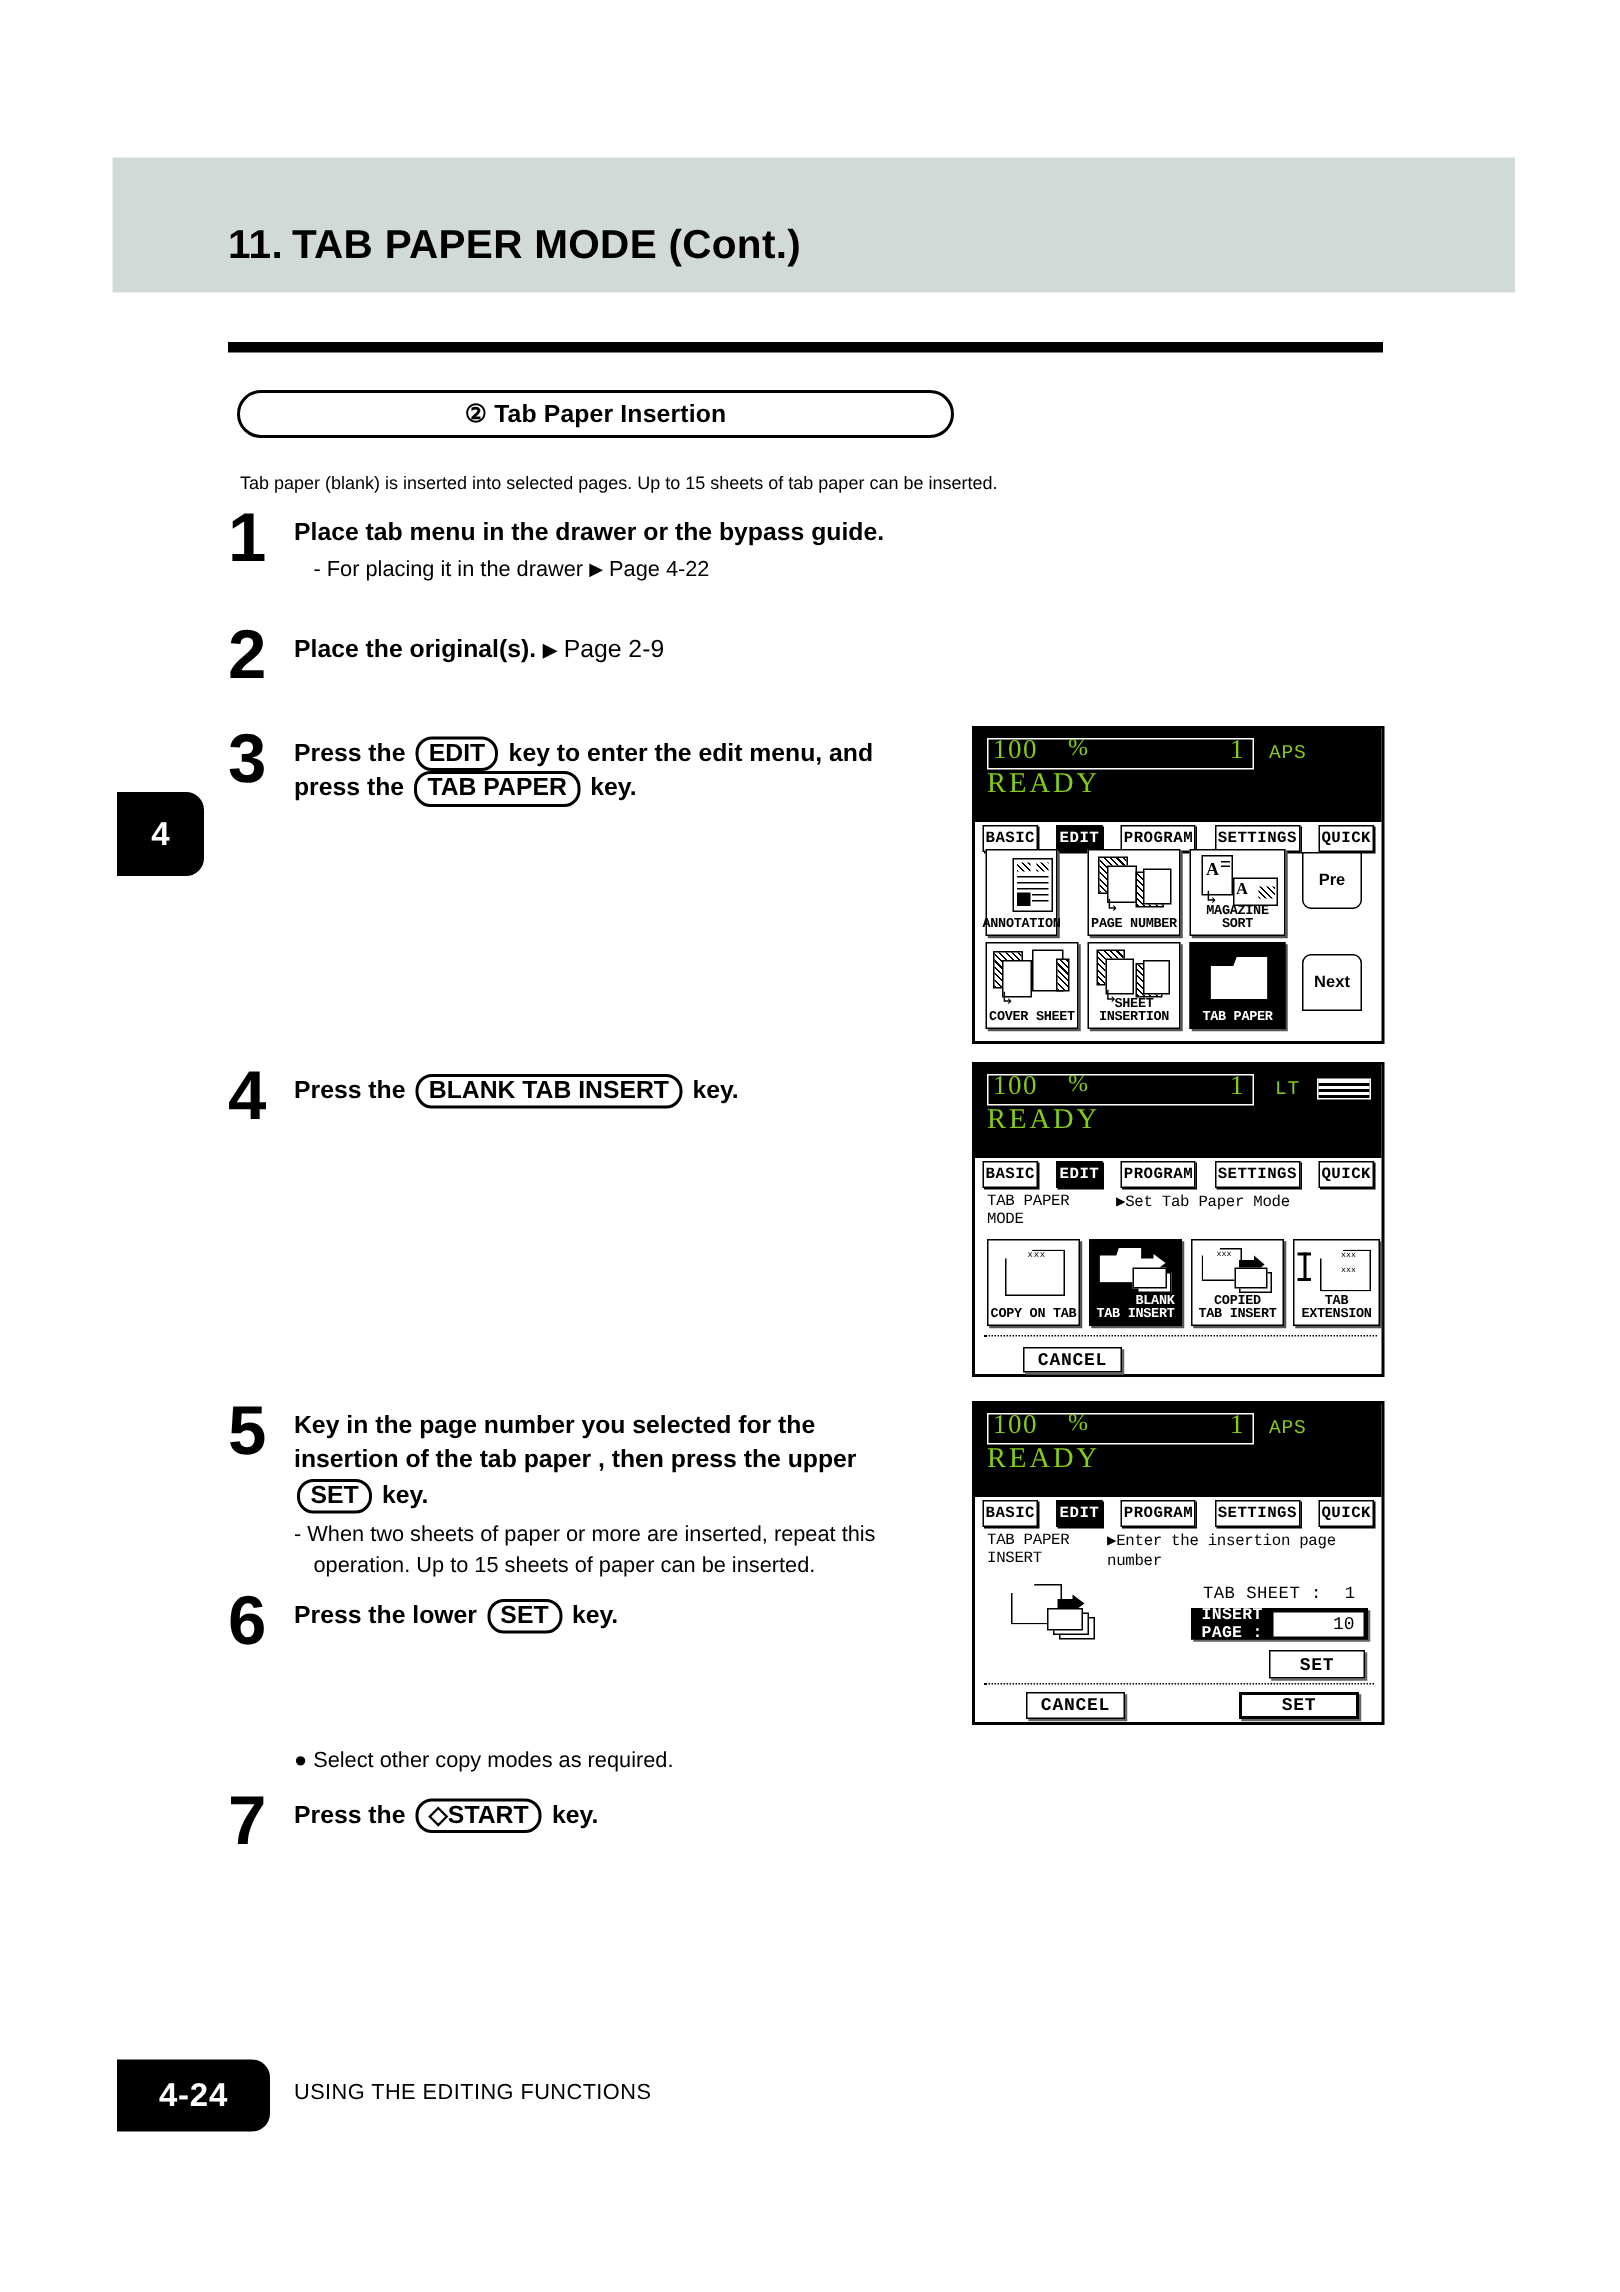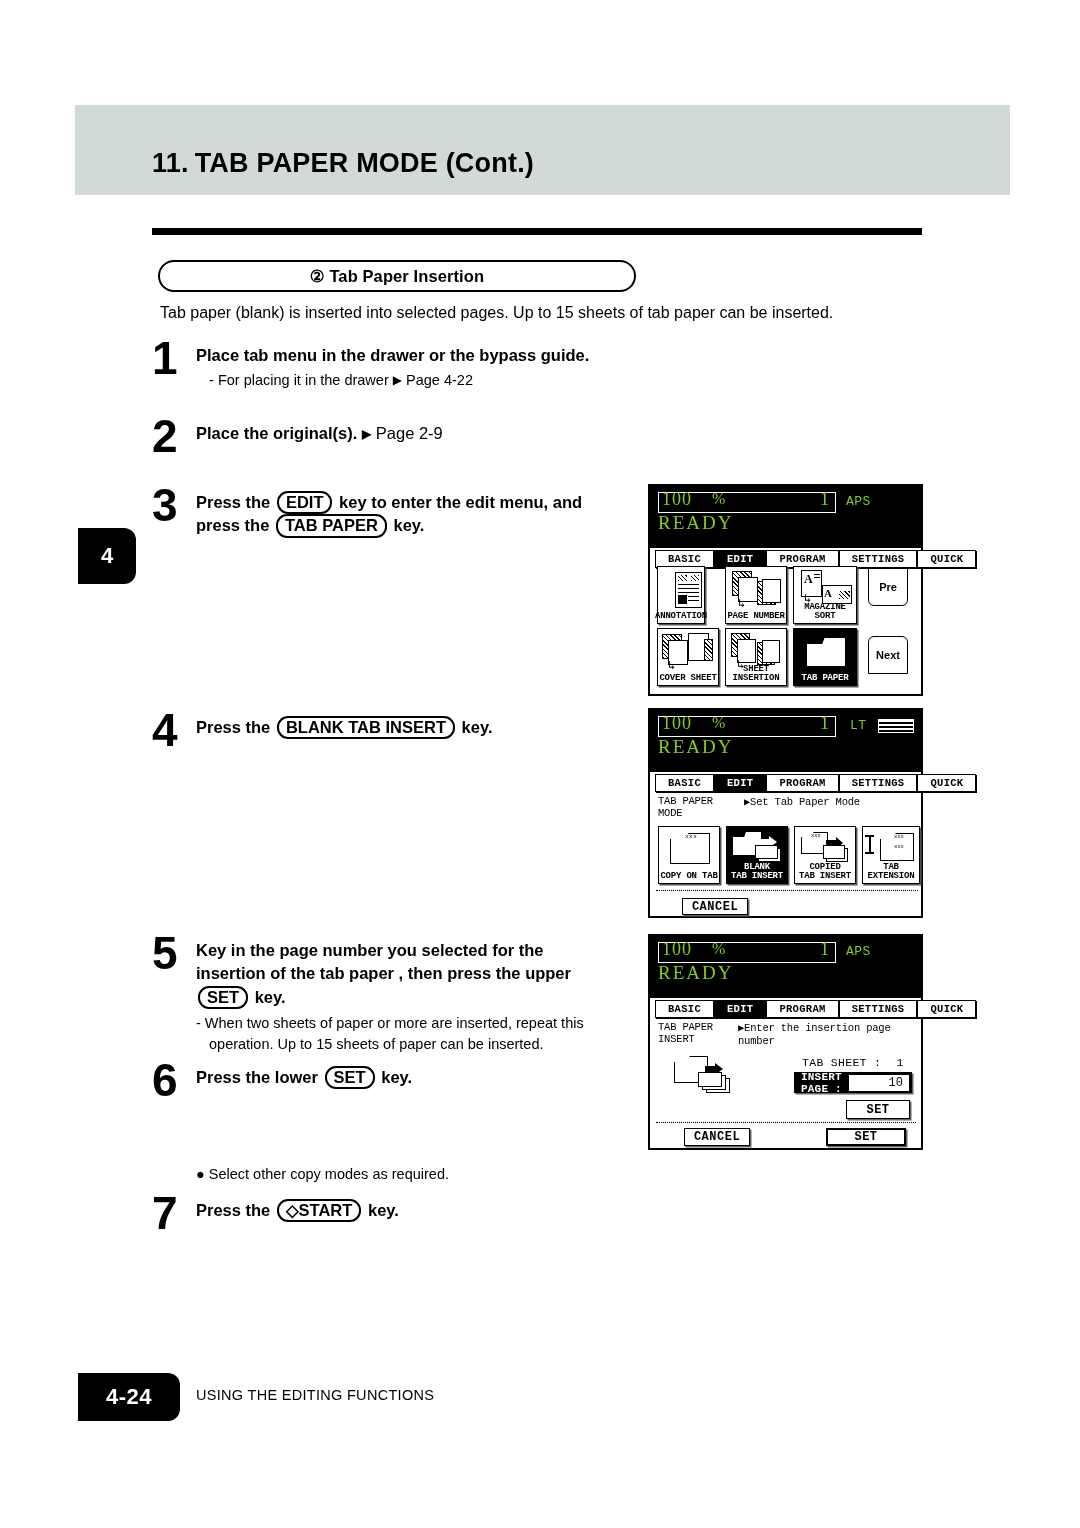--- a/index.html
+++ b/index.html
@@ -14,21 +14,21 @@
   .header-title .num{margin-right:6px;}
 
   .rule{position:absolute;left:152px;top:228px;width:770px;height:7px;background:#000;}
 
   
   .pill{position:absolute;left:158px;top:260px;width:478px;height:32px;
         border:2.5px solid #000;border-radius:17px;box-sizing:border-box;
         display:flex;align-items:center;justify-content:center;}
   .pill span{font-size:16.5px;font-weight:bold;letter-spacing:.1px;}
 
-  .intro{position:absolute;left:160px;top:302px;width:780px;font-size:16px;
+  .intro{position:absolute;left:160px;top:314px;width:780px;font-size:12px;
          line-height:1.35;}
 
   
   .chapter-tab{position:absolute;left:78px;top:528px;width:58px;height:56px;
                background:#000;border-radius:0 12px 12px 0;
                display:flex;align-items:center;justify-content:center;
                color:#fff;font-size:22px;font-weight:bold;}
 
   
   .step{position:absolute;display:flex;}
@@ -64,21 +64,21 @@
   .ltlabel{position:absolute;left:200px;top:8px;font-size:13px;letter-spacing:.5px;}
   .papericon{position:absolute;left:228px;top:9px;width:36px;height:14px;
              border:1.5px solid #fff;box-sizing:border-box;
              background:repeating-linear-gradient(#fff 0 2px,#000 2px 4px);}
   .ready{position:absolute;left:8px;top:26px;font-size:19px;letter-spacing:2px;
          font-family:"Liberation Serif",serif;}
 
   .tabrow{position:absolute;left:0;top:0;width:100%;display:flex;
           justify-content:space-between;padding:0 5px;box-sizing:border-box;}
   .tabbtn{border:1.5px solid #000;font-size:10.5px;font-weight:bold;
-          padding:2px 12px;letter-spacing:.3px;background:#fff;
+          padding:2px 1px;letter-spacing:.3px;background:#fff;
           box-shadow:1px 1px 0 #000;}
   .tabbtn.sel{background:#000;color:#fff;}
 
   .fkey{border:1.5px solid #000;box-sizing:border-box;background:#fff;
         display:flex;flex-direction:column;align-items:center;justify-content:flex-end;
         box-shadow:1.5px 1.5px 0 #555;position:relative;}
   .fkey.sel{background:#000;color:#fff;}
   .fkey-label{font-size:9px;font-weight:bold;text-align:center;line-height:1.02;
               letter-spacing:-.2px;padding-bottom:2px;}
   .fkey-art{flex:1;width:100%;position:relative;}
@@ -367,21 +367,21 @@
 
   <div class="fkey sel" style="left:76px;top:116px;width:62px;height:58px;position:absolute;">
     <div class="fkey-art">
       <div class="folder" style="left:6px;top:5px;width:28px;height:23px;background:#fff;
            clip-path:polygon(0 5px,0 100%,100% 100%,100% 0,46% 0,40% 5px);"></div>
       <div style="position:absolute;left:31px;top:12px;width:14px;height:7px;background:#fff;"></div>
       <div style="position:absolute;left:42px;top:9px;width:0;height:0;border-left:8px solid #fff;border-top:6px solid transparent;border-bottom:6px solid transparent;"></div>
       <div class="pg" style="left:31px;top:21px;width:23px;height:14px;"></div>
       <div class="pg" style="left:28px;top:18px;width:23px;height:14px;"></div>
     </div>
-    <div class="fkey-label" style="white-space:pre-line;">BLANK
+    <div class="fkey-label" style="white-space:pre-line;text-align:right;">BLANK
 TAB INSERT</div>
   </div>
 
   <div class="fkey" style="left:144px;top:116px;width:62px;height:58px;position:absolute;">
     <div class="fkey-art">
       <div class="folder" style="left:6px;top:5px;width:27px;height:22px;border:1.4px solid #000;background:#fff;
            clip-path:polygon(0 5px,0 100%,100% 100%,100% 0,46% 0,40% 5px);"></div>
       <div style="position:absolute;left:16px;top:5px;font-size:5.5px;">xxx</div>
       <div style="position:absolute;left:31px;top:13px;width:12px;height:6px;background:#000;"></div>
       <div style="position:absolute;left:41px;top:10px;width:0;height:0;border-left:7px solid #000;border-top:6px solid transparent;border-bottom:6px solid transparent;"></div>

